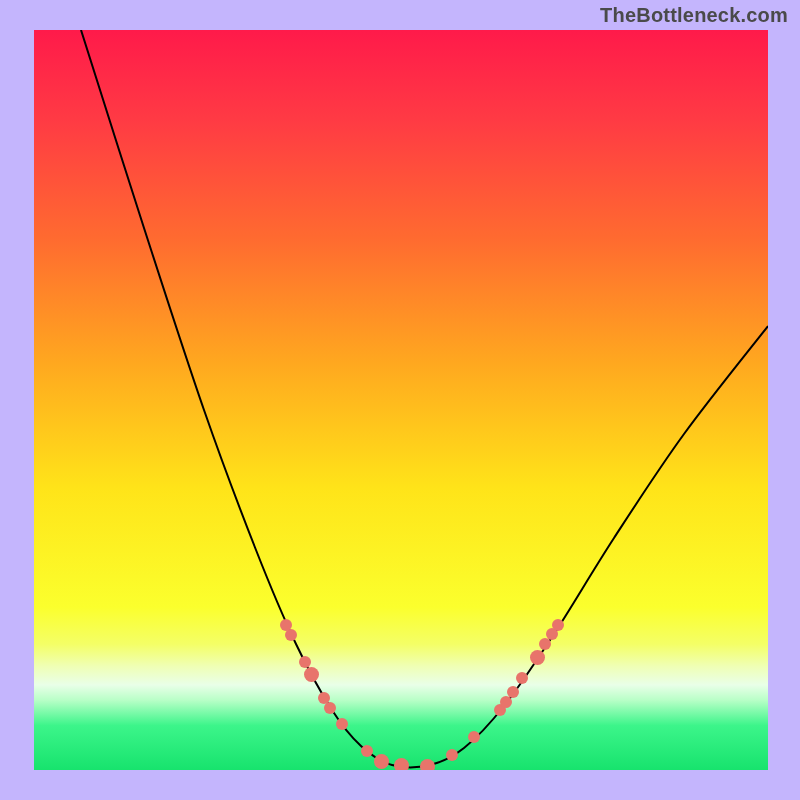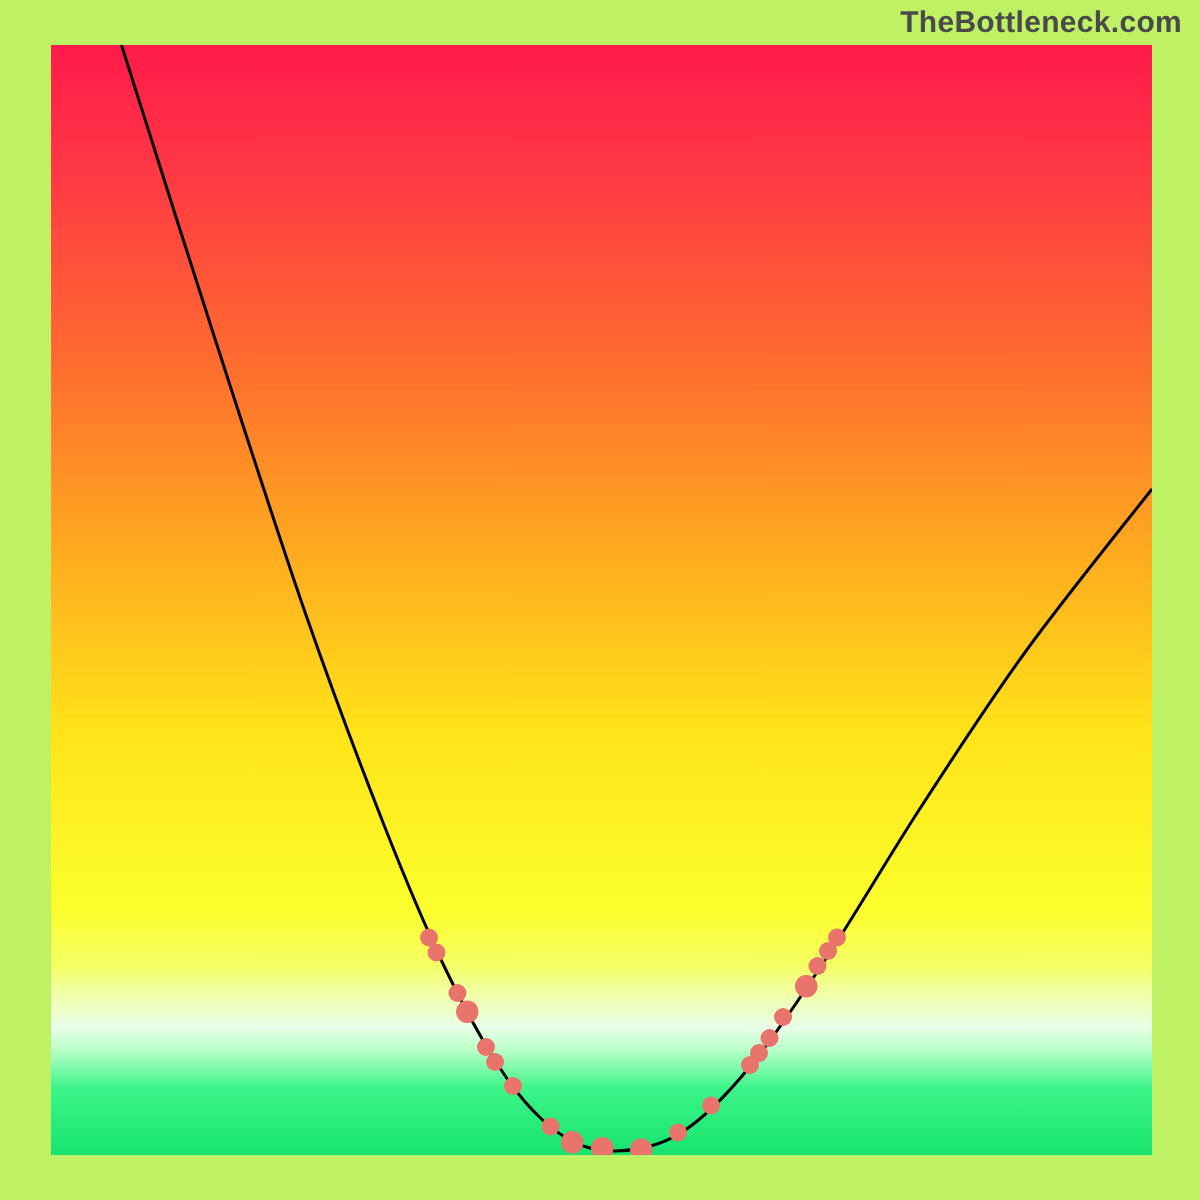--- a/index.html
+++ b/index.html
@@ -10,21 +10,21 @@
     overflow: hidden;
     background: #000;
     font-family: Arial, Helvetica, sans-serif;
   }
   .frame {
     position: absolute;
     left: 0;
     top: 0;
     width: 800px;
     height: 800px;
-    background: #bef264;
+    background: #c4b5fd;
   }
   .plot-area {
     position: absolute;
     box-sizing: border-box;
     overflow: hidden;
   }
   .gradient-fill {
     position: absolute;
     left: 0;
     top: 0;

